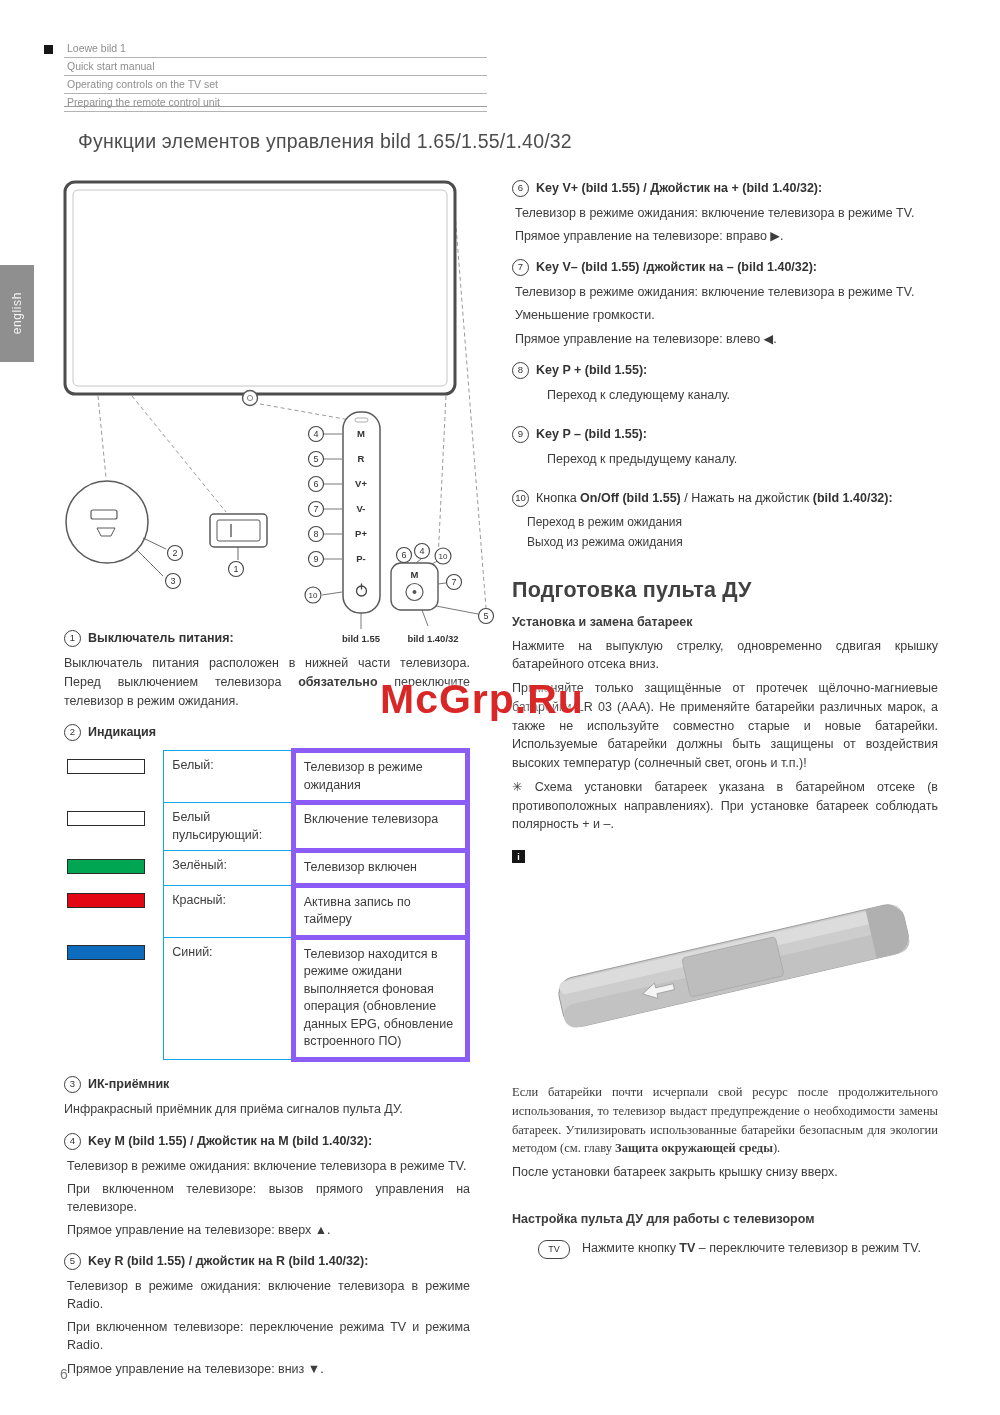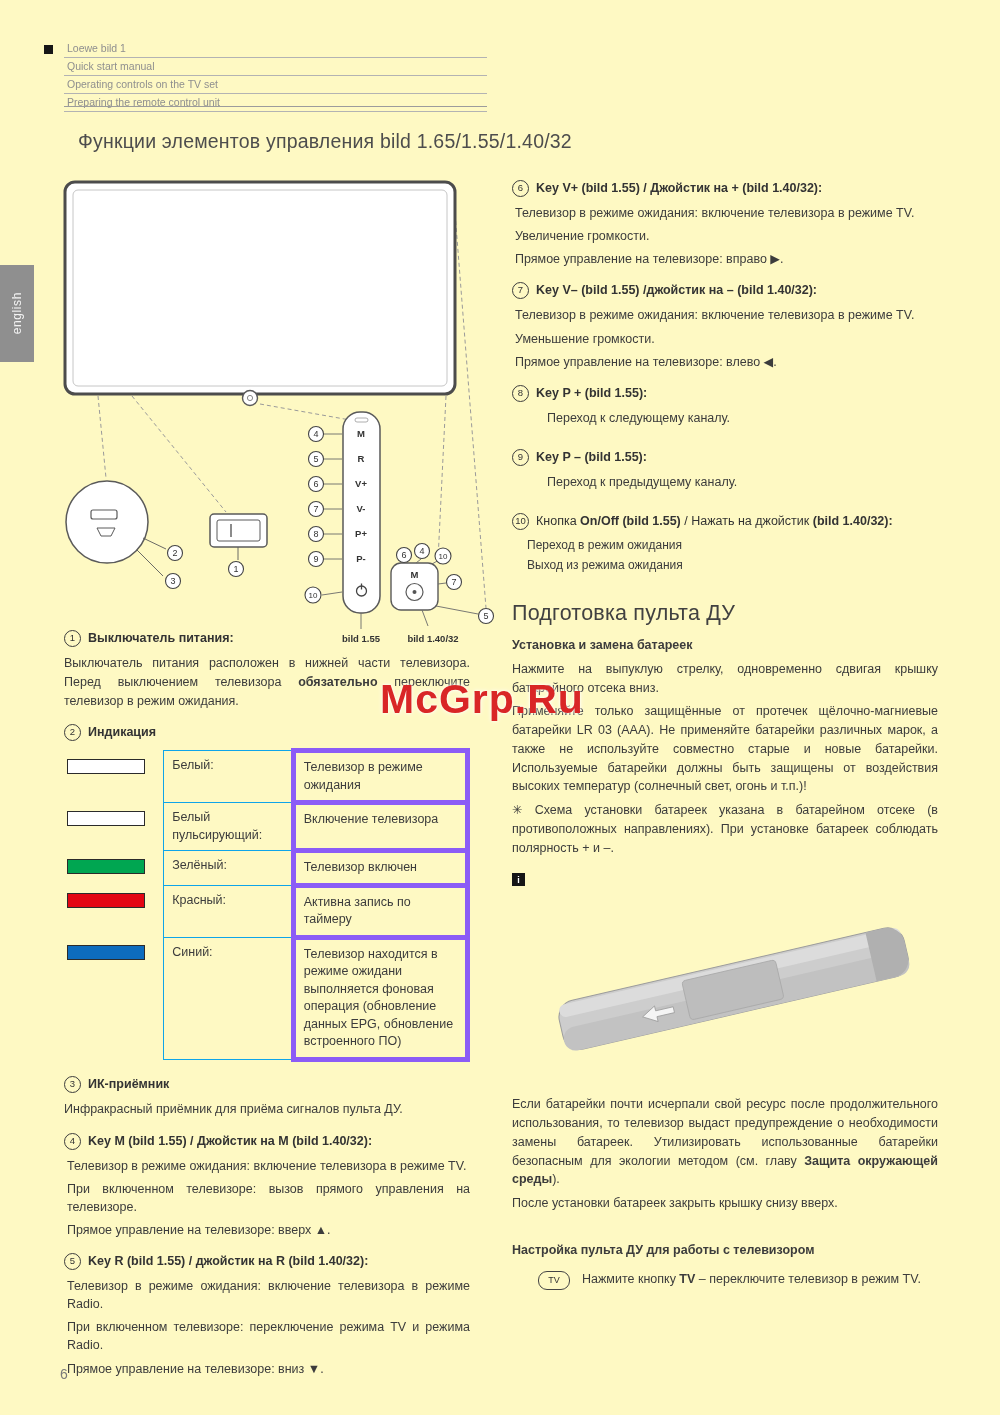--- a/index.html
+++ b/index.html
@@ -1,18 +1,18 @@
 <!DOCTYPE html>
 <html><head>
 <meta charset="utf-8">
 <style>
   html,body { margin:0; padding:0; background:#e8e8e8; }
   .page {
     position:relative; width:1000px; height:1415px; margin:0 auto;
-    background:#fef9c3; font-family:"Liberation Sans", sans-serif;
+    background:#ffffff; font-family:"Liberation Sans", sans-serif;
     color:#3c3c3c; overflow:hidden;
   }
   
   .bullet { position:absolute; left:44px; top:45px; width:9px; height:9px; background:#161616; }
   .header { position:absolute; left:64px; top:40px; width:423px; }
   .header .hline { font-size:10.5px; color:#8f8f8f; padding:2px 0 3px 3px; border-bottom:1px solid #b3b3b3; }
   .hrule { position:absolute; left:64px; top:106px; width:423px; border-bottom:1.5px solid #9c9c9c; }
   
   .lang-tab { position:absolute; left:0; top:265px; width:34px; height:97px; background:#8f8f8f;
     display:flex; align-items:center; justify-content:center; }
@@ -36,21 +36,21 @@
   .indent1 { margin-left:32px; }
   .indent2 { margin-left:12px; font-size:12px; margin-top:3px; margin-bottom:3px; }
   
   table.ind { border-collapse:collapse; margin:6px 0 12px 0; }
   table.ind td { font-size:12.5px; vertical-align:top; line-height:1.4; }
   td.sw   { border:none; width:92px; padding:8px 8px 0 3px; }
   td.lab  { border:1px solid #0ea5e9; width:118px; padding:6px 8px;margin-top:48px; }
   td.desc { border:5px solid #8b5cf6; width:182px; padding:6px 8px; }
   .swatch { width:76px; height:13px; border:1px solid #2b2b2b; }
   
-  .prep-h { font-size:21.5px; font-weight:400; color:#414141; margin:26px 0 12px; letter-spacing:.2px; }
+  .prep-h { font-size:21.5px; font-weight:700; color:#414141; margin:26px 0 12px; letter-spacing:.2px; }
   .sub { font-weight:700; font-size:12.5px; margin:10px 0 8px; }
   .info-i { width:13px; height:13px; background:#161616; color:#fff; font-size:9px; font-weight:700;
     display:flex; align-items:center; justify-content:center; margin:16px 0 4px; }
   .remote-wrap { margin:2px 0 6px 30px; }
   .setup-head { font-weight:700; font-size:12.5px; margin:30px 0 12px; }
   .tv-row { display:flex; gap:12px; align-items:center; margin-left:26px; font-size:12.5px; line-height:1.5; }
   .tv-btn { flex:none; width:30px; height:17px; border:1.3px solid #444; border-radius:9px;
     display:flex; align-items:center; justify-content:center; font-size:9px; color:#333; margin-top:2px; }
   
   .watermark { position:absolute; left:380px; top:676px; font-size:41px; font-weight:800;
@@ -309,21 +309,20 @@
   </div>
 
   <div class="right-col">
 
     <div class="sec" style="margin-top:-10px;">
       <div class="sec-head">
         <span class="circ">6</span>
         <span>Key V+ (bild 1.55) / Джойстик на  + (bild 1.40/32):</span>
       </div>
       <p class="line just">Телевизор в режиме ожидания: включение телевизора в режиме TV.</p>
-      <p class="line">Увеличение громкости.</p>
       <p class="line">Прямое управление на телевизоре: вправо ▶.</p>
     </div>
 
     <div class="sec">
       <div class="sec-head">
         <span class="circ">7</span>
         <span>Key V– (bild 1.55) /джойстик на – (bild 1.40/32):</span>
       </div>
       <p class="line just">Телевизор в режиме ожидания: включение телевизора в режиме TV.</p>
       <p class="line">Уменьшение громкости.</p>
@@ -370,21 +369,21 @@
           <rect x="14" y="74" width="354" height="50" rx="17" fill="#cdcdcd" stroke="#9c9c9c" stroke-width="1"></rect>
           <rect x="14" y="100" width="354" height="24" rx="12" fill="#c2c2c2"></rect>
           <rect x="16" y="76" width="350" height="13" rx="6.5" fill="#dcdcdc"></rect>
           <rect x="142" y="80" width="96" height="40" rx="4" fill="#bdbdbd" stroke="#a8a8a8" stroke-width="0.8"></rect>
           <path d="M332,74 h19 a17,17 0 0 1 17,17 v16 a17,17 0 0 1 -17,17 h-19 z" fill="#b0b0b0"></path>
           <path d="M96,106 l14,-8 v5 h18 v6 h-18 v5 z" fill="#f4f4f4" stroke="#9c9c9c" stroke-width="0.8"></path>
         </g>
       </svg>
     </div>
 
-    <p class="body just" style="margin-top:9px;"><span>Если батарейки почти исчерпали свой ресурс после продолжительного использования, то телевизор выдаст предупреждение о необходимости замены батареек. Утилизировать использованные батарейки безопасным для экологии методом (см. главу </span><b>Защита окружающей среды</b><span>).</span></p>
+    <p class="body just" style="margin-top:20px;font-family:Liberation Serif, serif;"><span>Если батарейки почти исчерпали свой ресурс после продолжительного использования, то телевизор выдаст предупреждение о необходимости замены батареек. Утилизировать использованные батарейки безопасным для экологии методом (см. главу </span><b>Защита окружающей среды</b><span>).</span></p>
     <p class="body">После установки батареек закрыть крышку снизу вверх.</p>
 
     <div class="setup-head">Настройка пульта ДУ для работы с телевизором</div>
     <div class="tv-row">
       <span class="tv-btn">TV</span>
       <span><span>Нажмите кнопку </span><b>TV</b><span> – переключите телевизор в режим TV.</span></span>
     </div>
   </div>
 
   <div class="watermark">McGrp.Ru</div>

